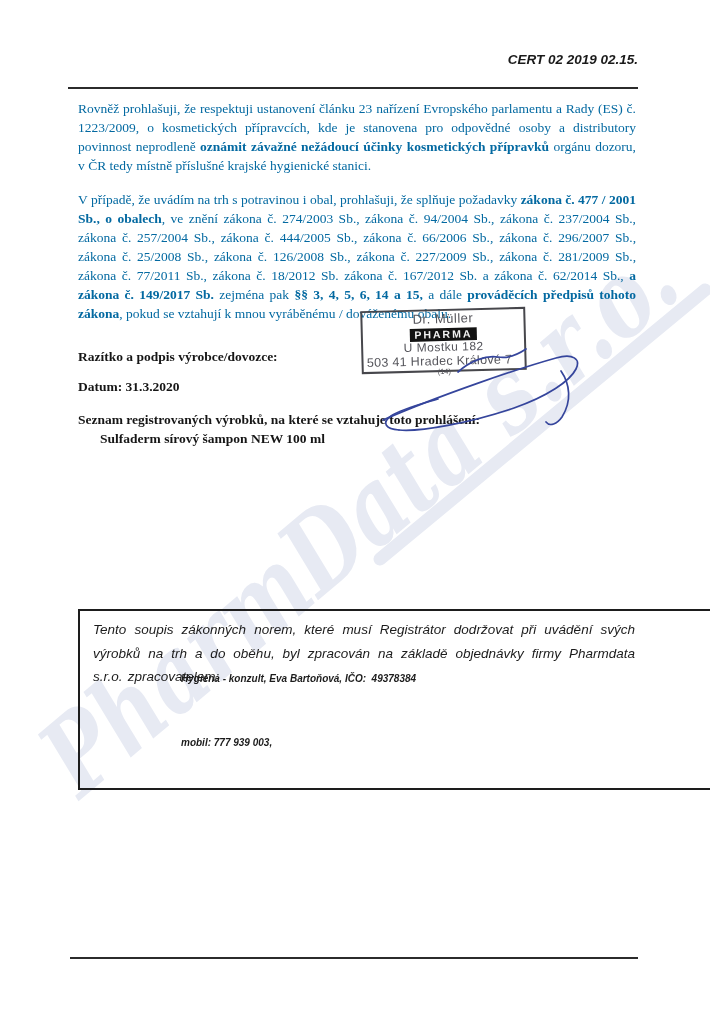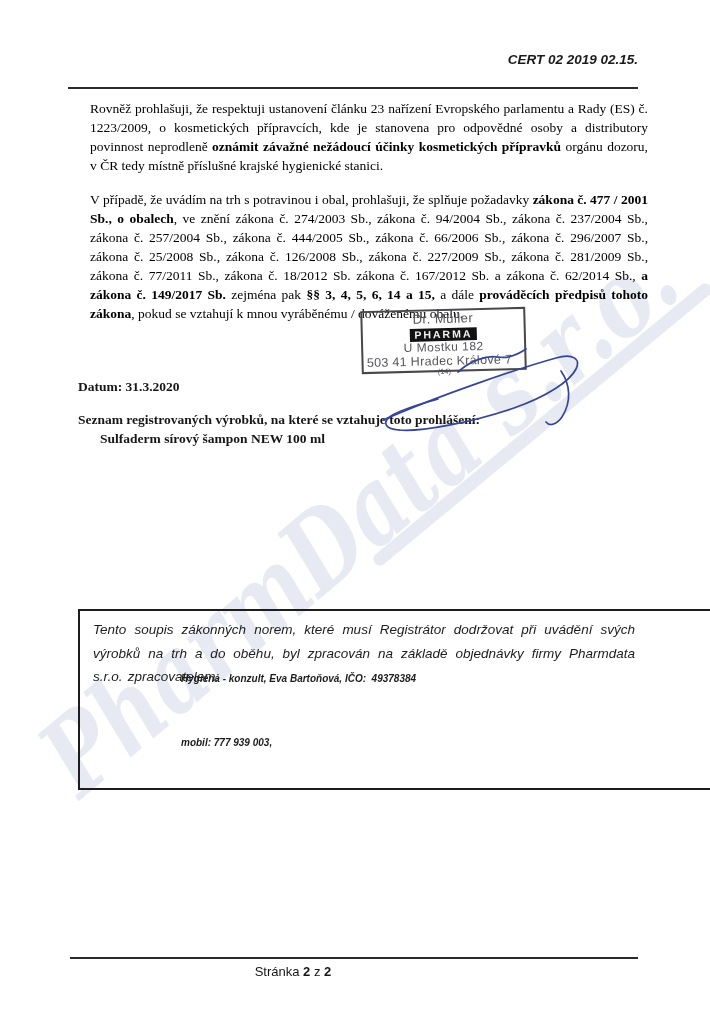--- a/index.html
+++ b/index.html
@@ -38,25 +38,25 @@
   .rule {
     position: absolute;
     height: 2px;
     background: #2b2b2b;
   }
   .rule-top  { left: 68px; top: 87px;  width: 570px; }
   .rule-foot { left: 70px; top: 957px; width: 568px; }
 
   .body-par {
     position: absolute;
-    left: 90px; width: 558px;
+    left: 78px; width: 558px;
     font-size: 13.5px;
     line-height: 19px;
     text-align: justify;
-    color: #000000;
+    color: #0369a1;
   }
   .par-1 { top: 99px; }
   .par-2 { top: 190px; }
   .seg-b { font-weight: bold; }
 
   .b-label {
     position: absolute;
     left: 78px;
     font-weight: bold;
     font-size: 13.5px;
@@ -151,20 +151,21 @@
   <div class="content">
 
     <div class="header-ref">CERT 02 2019 02.15.</div>
 
     <div class="rule rule-top"></div>
 
     <p class="body-par par-1"><span>Rovněž prohlašuji, že respektuji ustanovení článku 23 nařízení Evropského parlamentu a Rady (ES) č. 1223/2009, o kosmetických přípravcích, kde je stanovena pro odpovědné osoby a distributory povinnost neprodleně </span><span class="seg-b">oznámit závažné nežádoucí účinky kosmetických přípravků</span><span> orgánu dozoru, v ČR tedy místně příslušné krajské hygienické stanici.</span></p>
 
     <p class="body-par par-2"><span>V případě, že uvádím na trh s potravinou i obal, prohlašuji, že splňuje požadavky </span><span class="seg-b">zákona č. 477 / 2001 Sb., o obalech</span><span>, ve znění zákona č. 274/2003 Sb., zákona č. 94/2004 Sb., zákona č. 237/2004 Sb., zákona č. 257/2004 Sb., zákona č. 444/2005 Sb., zákona č. 66/2006 Sb., zákona č. 296/2007 Sb., zákona č. 25/2008 Sb., zákona č. 126/2008 Sb., zákona č. 227/2009 Sb., zákona č. 281/2009 Sb., zákona č. 77/2011 Sb., zákona č. 18/2012 Sb. zákona č. 167/2012 Sb. a zákona č. 62/2014 Sb., </span><span class="seg-b">a zákona č. 149/2017 Sb.</span><span> zejména pak </span><span class="seg-b">§§ 3, 4, 5, 6, 14 a 15,</span><span> a dále </span><span class="seg-b">prováděcích předpisů tohoto zákona</span><span>, pokud se vztahují k mnou vyráběnému / dováženému obalu.</span></p>
 
+    <div class="b-label lbl-razitko">Razítko a podpis výrobce/dovozce:</div>
 
     <div class="b-label lbl-datum">Datum: 31.3.2020</div>
 
     <div class="b-label lbl-seznam">Seznam registrovaných výrobků, na které se vztahuje toto prohlášení:</div>
 
     <div class="b-label lbl-product">Sulfaderm sírový šampon NEW 100 ml</div>
 
     <div class="stamp">
       <div class="s-name">Dr. Müller</div>
       <div class="s-badge-row">
@@ -185,16 +186,15 @@
     </svg>
 
     <div class="info-box">
       <div class="ib-intro">Tento soupis zákonných norem, které musí Registrátor dodržovat při uvádění svých výrobků na trh a do oběhu, byl zpracován na základě objednávky firmy Pharmdata s.r.o. zpracovatelem:</div>
       <div class="contact c-0">Hygiena - konzult, Eva Bartoňová, IČO:  49378384</div>
       <div class="contact c-2">mobil: 777 939 003,</div>
     </div>
 
     <div class="rule rule-foot"></div>
 
-    <div class="footer-text"><span>Stránka </span><span class="seg-b">2</span><span> z </span><span class="seg-b">2</span></div>
 
   </div>
 </div>
 
 </body></html>

